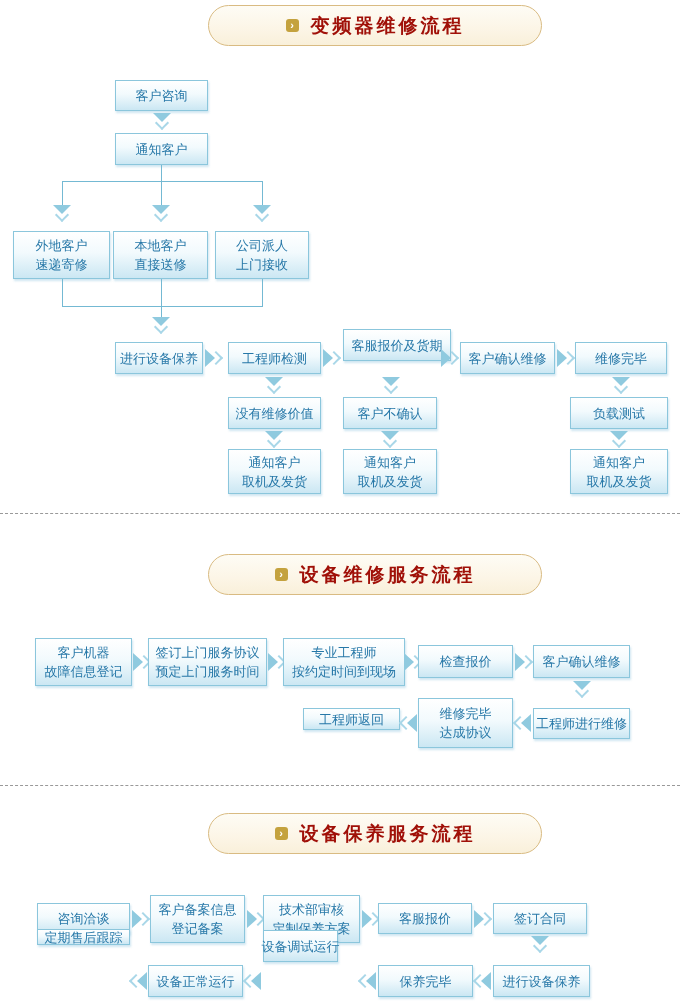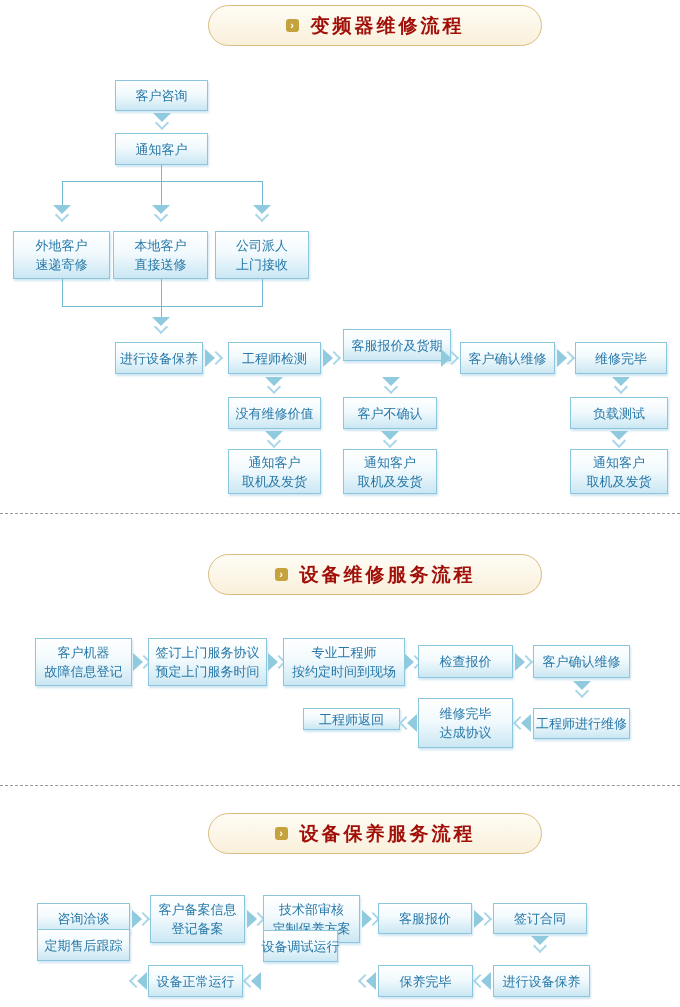--- a/index.html
+++ b/index.html
@@ -293,21 +293,21 @@
     </div>
   <div class="node" style="left:493px;top:903px;width:94px;height:31px">
       <span>签订合同</span>
     </div>
 
   <div class="arr-down" style="left:529px;top:936px">
       <i class="tri"></i>
       <i class="chv"></i>
     </div>
 
-  <div class="node" style="left:37px;top:929px;width:93px;height:32px">
+  <div class="node" style="left:37px;top:929px;width:93px;height:16px">
       <span>定期售后跟踪</span>
     </div>
   <div class="arr-left" style="left:131px;top:972px">
       <i class="chv"></i>
       <i class="tri"></i>
     </div>
   <div class="node" style="left:148px;top:965px;width:95px;height:32px">
       <span>设备正常运行</span>
     </div>
   <div class="arr-left" style="left:245px;top:972px">

